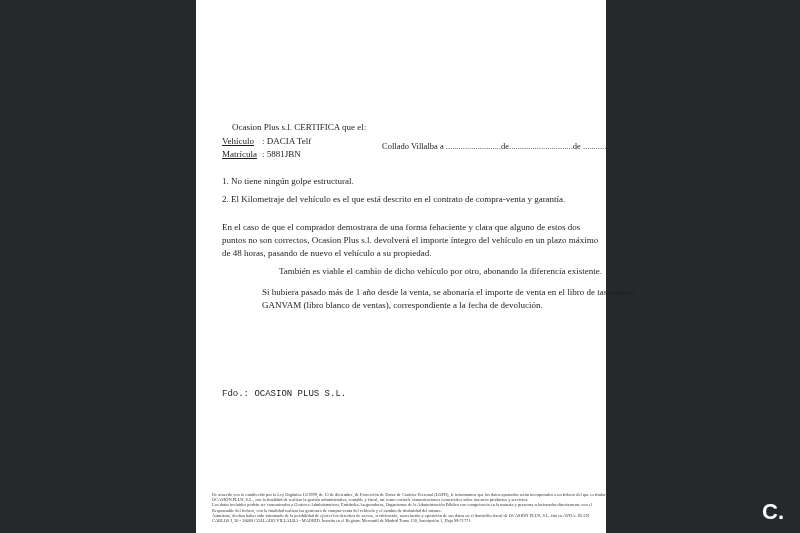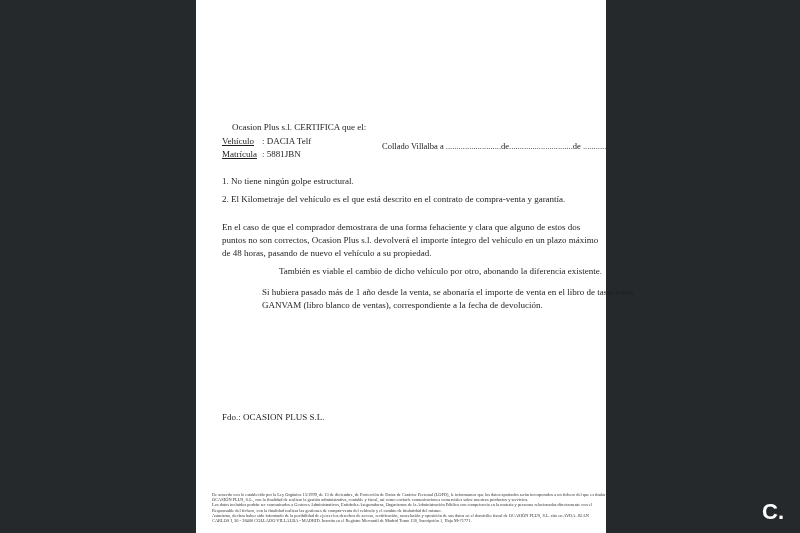--- a/index.html
+++ b/index.html
@@ -30,21 +30,21 @@
   .kv-row    { left:26px; white-space:nowrap; }
   .kv-label  { display:inline-block; width:40px; text-decoration:underline; }
   .row-vehicle { top:136px; }
   .row-plate   { top:149px;font-family:Liberation Serif, serif; }
   .point-1   { left:26px; top:176px; white-space:nowrap; }
   .point-2   { left:26px; top:194px; white-space:nowrap; }
   .para      { left:26px; width:380px; line-height:12.8px; text-align:left; }
   .para-1    { top:221px; }
   .para-2    { top:265px;text-align:right; }
   .para-3    { top:286px;margin-left:40px; }
-  .signature { left:26px; top:412px; white-space:nowrap; }
+  .signature { left:26px; top:389px; white-space:nowrap;font-family:Liberation Mono, monospace; }
   .fine-print {
     left:16px; top:492px; width:700px;
     transform:scale(0.55); transform-origin:top left;
     font-size:8px; line-height:9.5px; color:#333;
   }
   .fine-print div { white-space:nowrap; }
   .brand-logo {
     position:absolute; right:16px; bottom:8px;
     font-family:"Liberation Sans","DejaVu Sans",sans-serif;
     font-weight:bold; font-size:22px; color:#ffffff;

